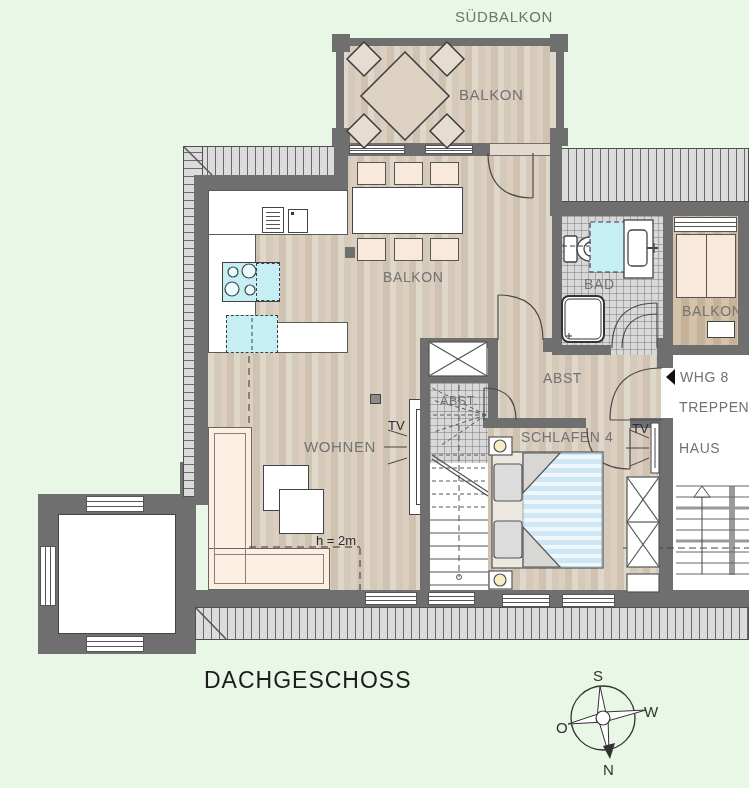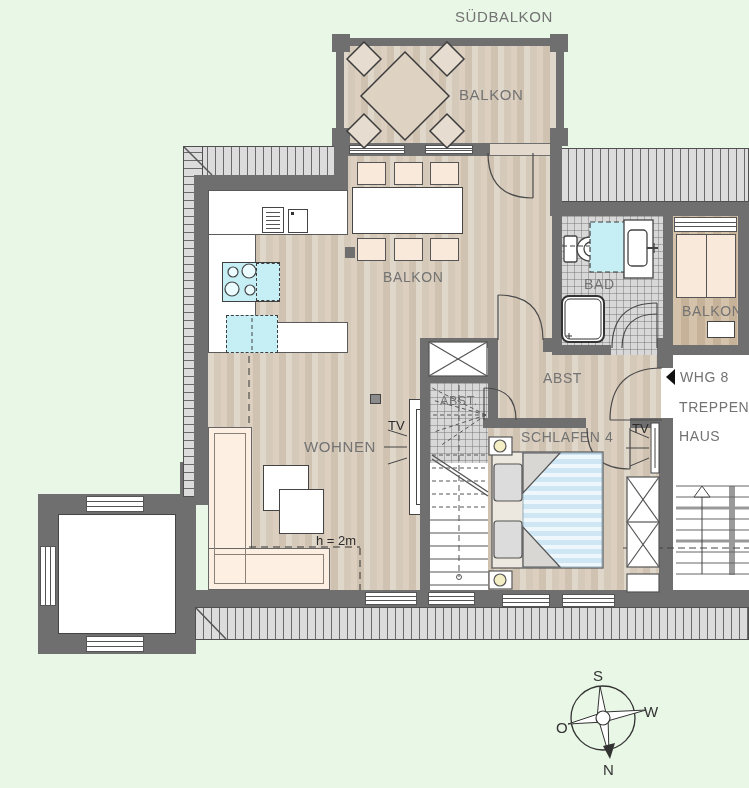--- a/index.html
+++ b/index.html
@@ -148,27 +148,28 @@
   <div class="wall" style="left:543px;top:338px;width:12px;height:14px;"></div>
 
   <span class="lbl" style="left:455px;top:8px;font-size:15px;">SÜDBALKON</span>
   <span class="lbl" style="left:459px;top:86px;font-size:15px;">BALKON</span>
   <span class="lbl" style="left:383px;top:269px;">BALKON</span>
   <span class="lbl" style="left:584px;top:276px;">BAD</span>
   <span class="lbl" style="left:682px;top:303px;">BALKON</span>
   <span class="lbl" style="left:543px;top:370px;">ABST</span>
   <span class="lbl" style="left:680px;top:369px;">WHG 8</span>
   <span class="lbl" style="left:679px;top:399px;">TREPPEN-</span>
-  <span class="lbl" style="left:679px;top:428px;">HAUS</span>
+  <span class="lbl" style="left:679px;top:440px;">HAUS</span>
   <span class="lbl" style="left:440px;top:394px;font-size:12.5px;">ABST.</span>
   <span class="lbl" style="left:521px;top:429px;">SCHLAFEN 4</span>
   <span class="lbl" style="left:304px;top:438px;font-size:15px;">WOHNEN</span>
   <span class="lbl-sm" style="left:388px;top:418px;">TV</span>
   <span class="lbl-sm" style="left:632px;top:421px;">TV</span>
   <span class="lbl-sm" style="left:316px;top:533px;">h = 2m</span>
+  <span class="title" style="left:204px;top:667px;">DACHGESCHOSS</span>
 
   <svg class="overlay" width="749" height="788" viewBox="0 0 749 788">
 
     <g stroke="#555" stroke-width="1.5">
       <line x1="184" y1="147" x2="212" y2="175"></line>
       <line x1="196" y1="608" x2="226" y2="639"></line>
     </g>
 
     <g fill="#ded2c2" stroke="#3c3c3c" stroke-width="1.5">
       <polygon points="405,52 449,96 405,140 361,96"></polygon>

